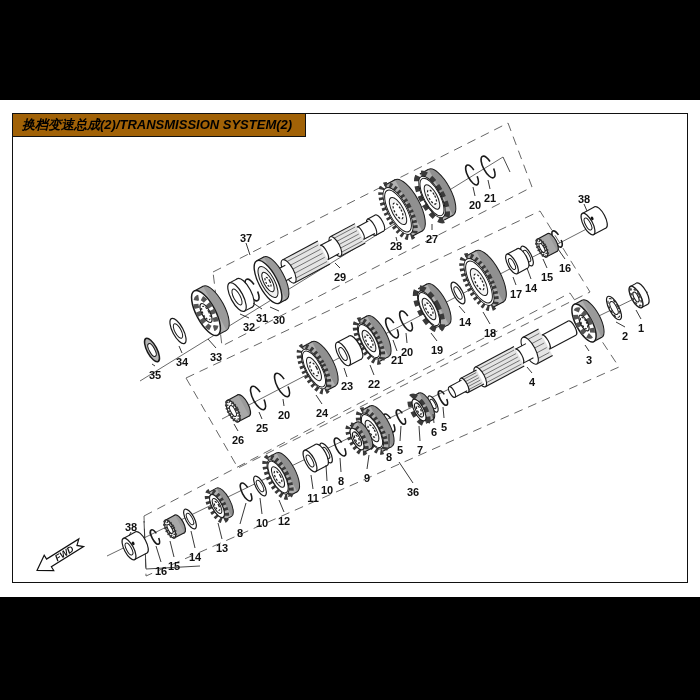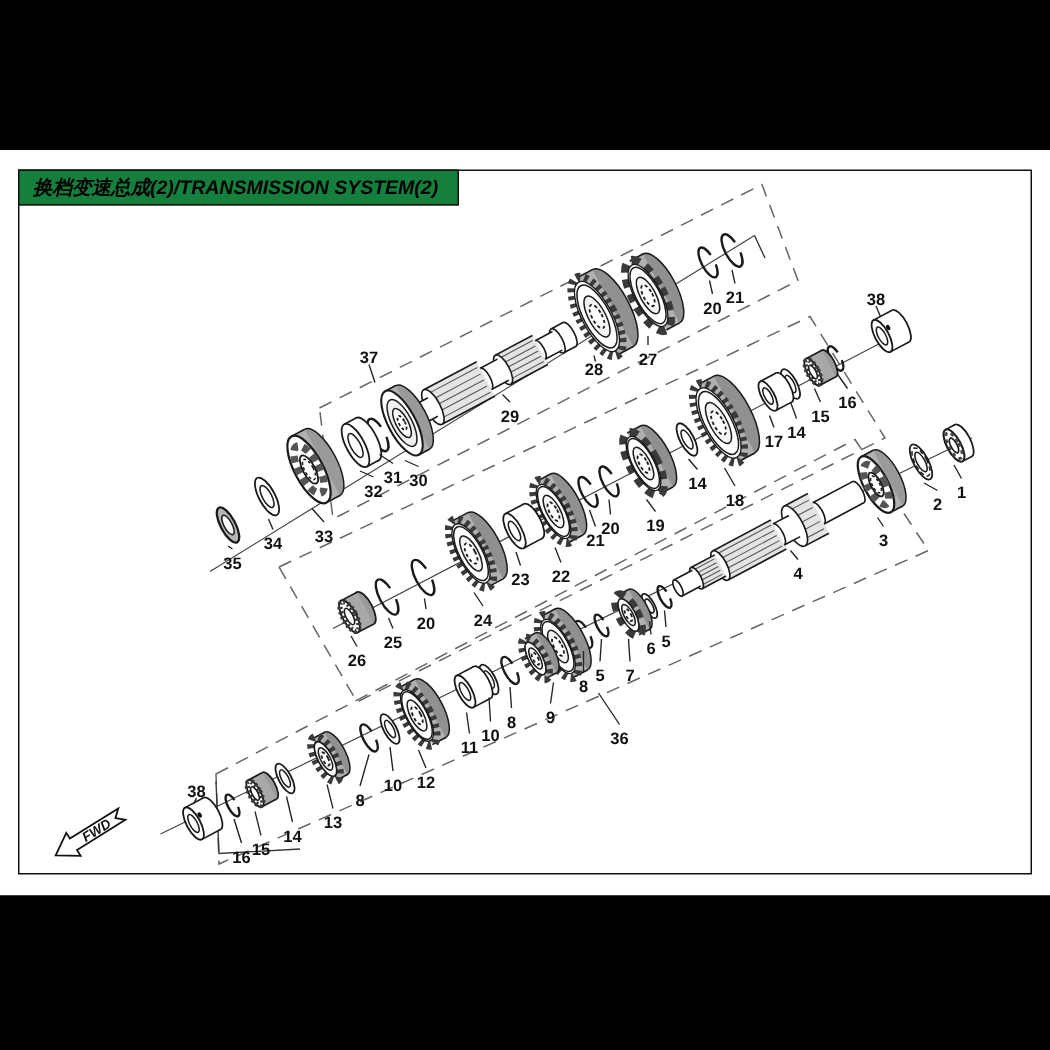--- a/index.html
+++ b/index.html
@@ -5,21 +5,21 @@
   html,body{margin:0;padding:0;background:#000;}
   .page{position:relative;width:700px;height:700px;background:#000;overflow:hidden;
         font-family:"Liberation Sans", sans-serif;}
   .paper{position:absolute;left:0;top:100px;width:700px;height:497px;background:#fff;}
   .band{position:absolute;left:0;width:700px;background:#000;}
   .band.top{top:0;height:100px;}
   .band.bottom{top:597px;height:103px;}
   .frame{position:absolute;left:12px;top:113px;width:676px;height:470px;
          border:1.5px solid #111;box-sizing:border-box;}
   .titlebox{position:absolute;left:12px;top:113px;width:294px;height:24px;
-            border:1.5px solid #111;box-sizing:border-box;background:#15803d;
+            border:1.5px solid #111;box-sizing:border-box;background:#a16207;
             display:flex;align-items:center;}
   .titlebox span{font-size:13px;font-weight:bold;font-style:italic;color:#000;
                  padding-left:9px;letter-spacing:0px;white-space:nowrap;}
   svg{position:absolute;left:0;top:0;}
   text.callout{font-family:"Liberation Sans", sans-serif;font-size:11px;font-weight:bold;fill:#111;}
   text.fwd{font-family:"Liberation Sans", sans-serif;font-size:9px;font-weight:bold;font-style:italic;fill:#111;}
 </style>
 </head>
 <body>
 

